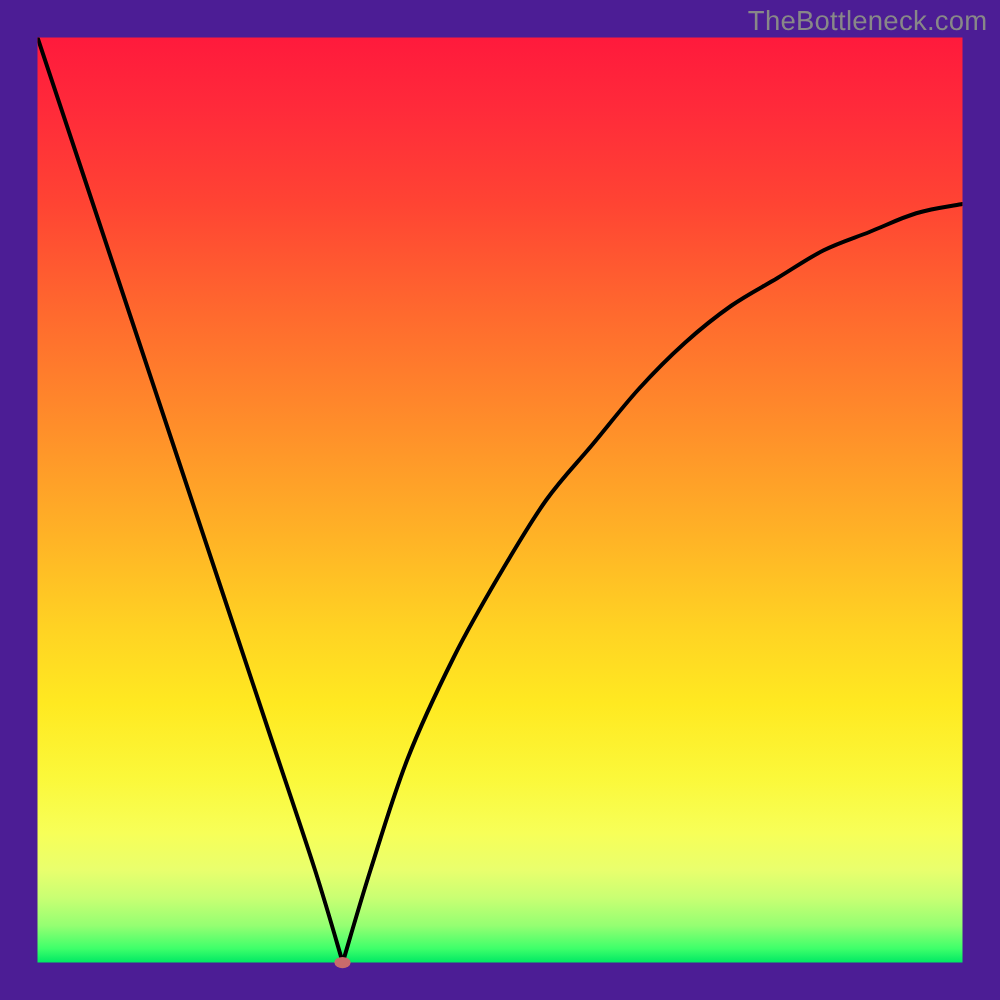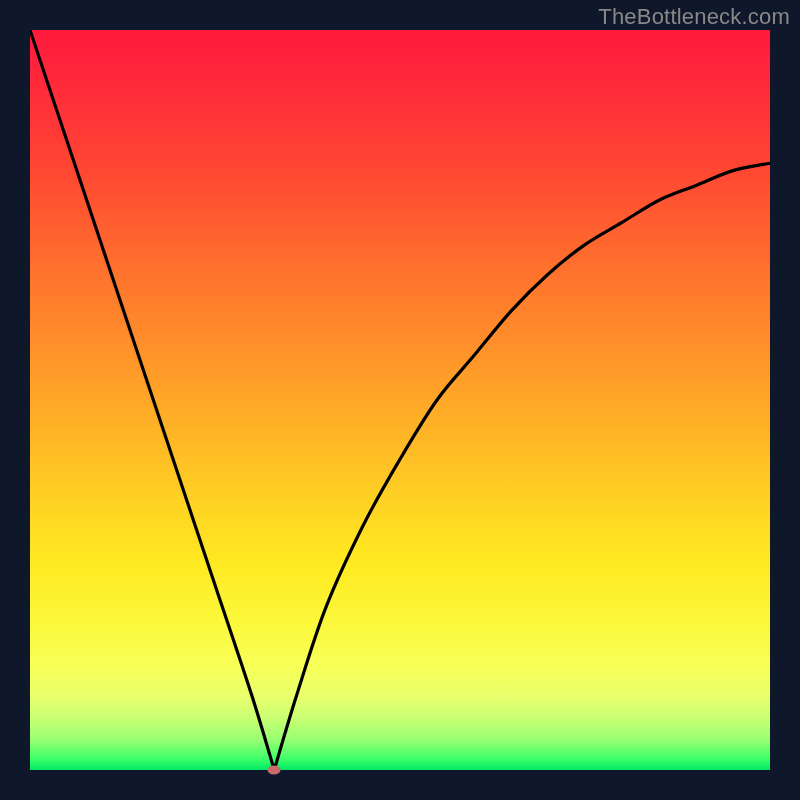--- a/index.html
+++ b/index.html
@@ -8,21 +8,21 @@
     width: 800px;
     height: 800px;
     background: #000000;
     overflow: hidden;
     font-family: Arial, Helvetica, sans-serif;
   }
   .frame {
     position: relative;
     width: 800px;
     height: 800px;
-    background: #0f172a;
+    background: #4c1d95;
   }
   .plot-area {
     position: absolute;
     left: 30px;
     top: 30px;
     width: 740px;
     height: 740px;
     background: linear-gradient(to bottom,
       #ff1a3c 0%,
       #ff2b3a 8%,

